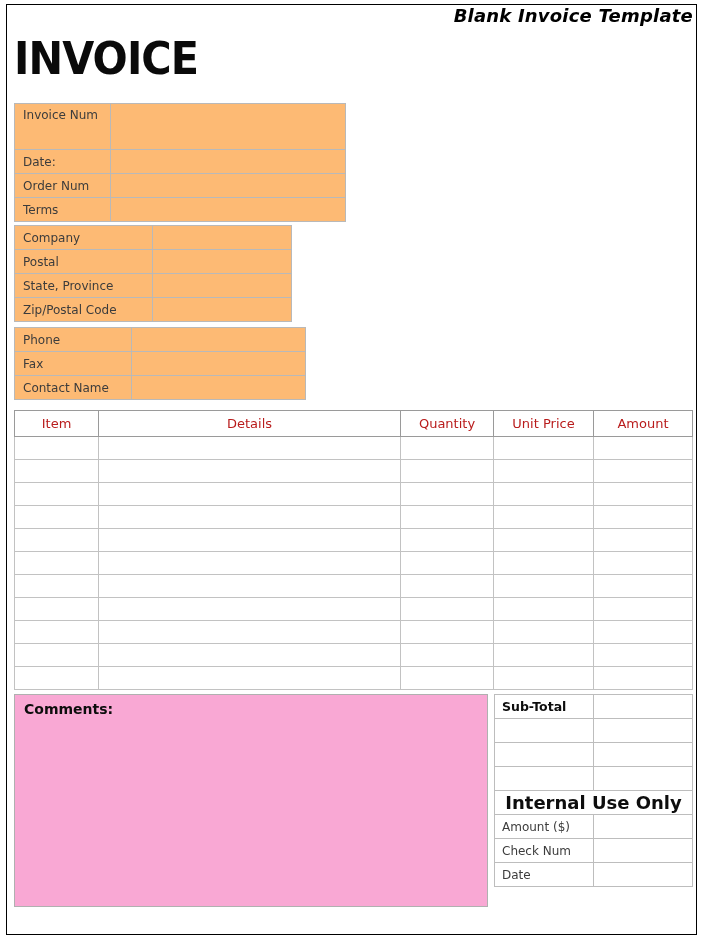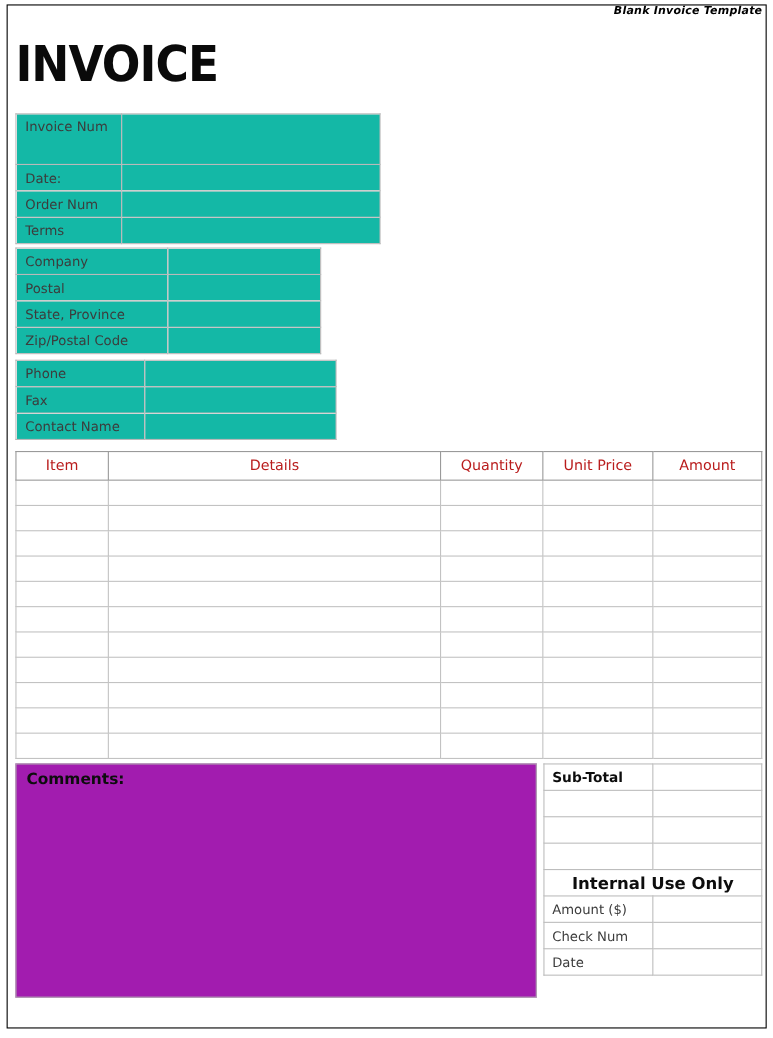--- a/index.html
+++ b/index.html
@@ -33,21 +33,21 @@
     pointer-events: none;
   }
 
   
   .doc-header {
     position: absolute;
     left: 10px;
     top: 5px;
     width: 683px;
     text-align: right;
-    font-size: 10px;
+    font-size: 18px;
     font-style: italic;
     font-weight: bold;
     font-family: "DejaVu Sans", sans-serif;
     letter-spacing: 0.2px;
     color: #000;
   }
 
   .invoice-title {
     position: absolute;
     left: 14px;
@@ -69,21 +69,21 @@
     table-layout: fixed;
     font-size: 12px;
   }
   .form-block td {
     border: 1px solid #b9b9b9;
     height: 21px;
     padding: 1px 0 1px 8px;
     vertical-align: middle;
     color: #3c3c3c;
     font-size: 12px;
-    background: #14b8a6;
+    background: #fdba74;
     overflow: hidden;
     white-space: nowrap;
   }
   .form-block td.val {
     padding-left: 4px;
   }
   .form-block td.tall {
     height: 40px;
     vertical-align: top;
     padding-top: 4px;
@@ -133,21 +133,21 @@
 
   
   .comments-box {
     position: absolute;
     left: 14px;
     top: 694px;
     width: 474px;
     height: 213px;
     border: 1px solid #b0b0b0;
     box-sizing: border-box;
-    background: #a21caf;
+    background: #f9a8d4;
   }
   .comments-label {
     position: absolute;
     left: 9px;
     top: 6px;
     font-size: 14px;
     font-weight: bold;
     color: #0d0d0d;
   }
 
@@ -176,21 +176,21 @@
   .totals-table td.strong {
     font-weight: bold;
     font-size: 12.5px;
     color: #0d0d0d;
   }
   .totals-table td.blank { }
   .totals-table td.val { padding-left: 4px; }
   .totals-table td.section {
     text-align: center;
     font-weight: bold;
-    font-size: 15px;
+    font-size: 18px;
     color: #0d0d0d;
     padding-left: 0;
   }
 </style>
 </head>
 <body>
 
 <div class="page">
 
   <div class="page-border"></div>

